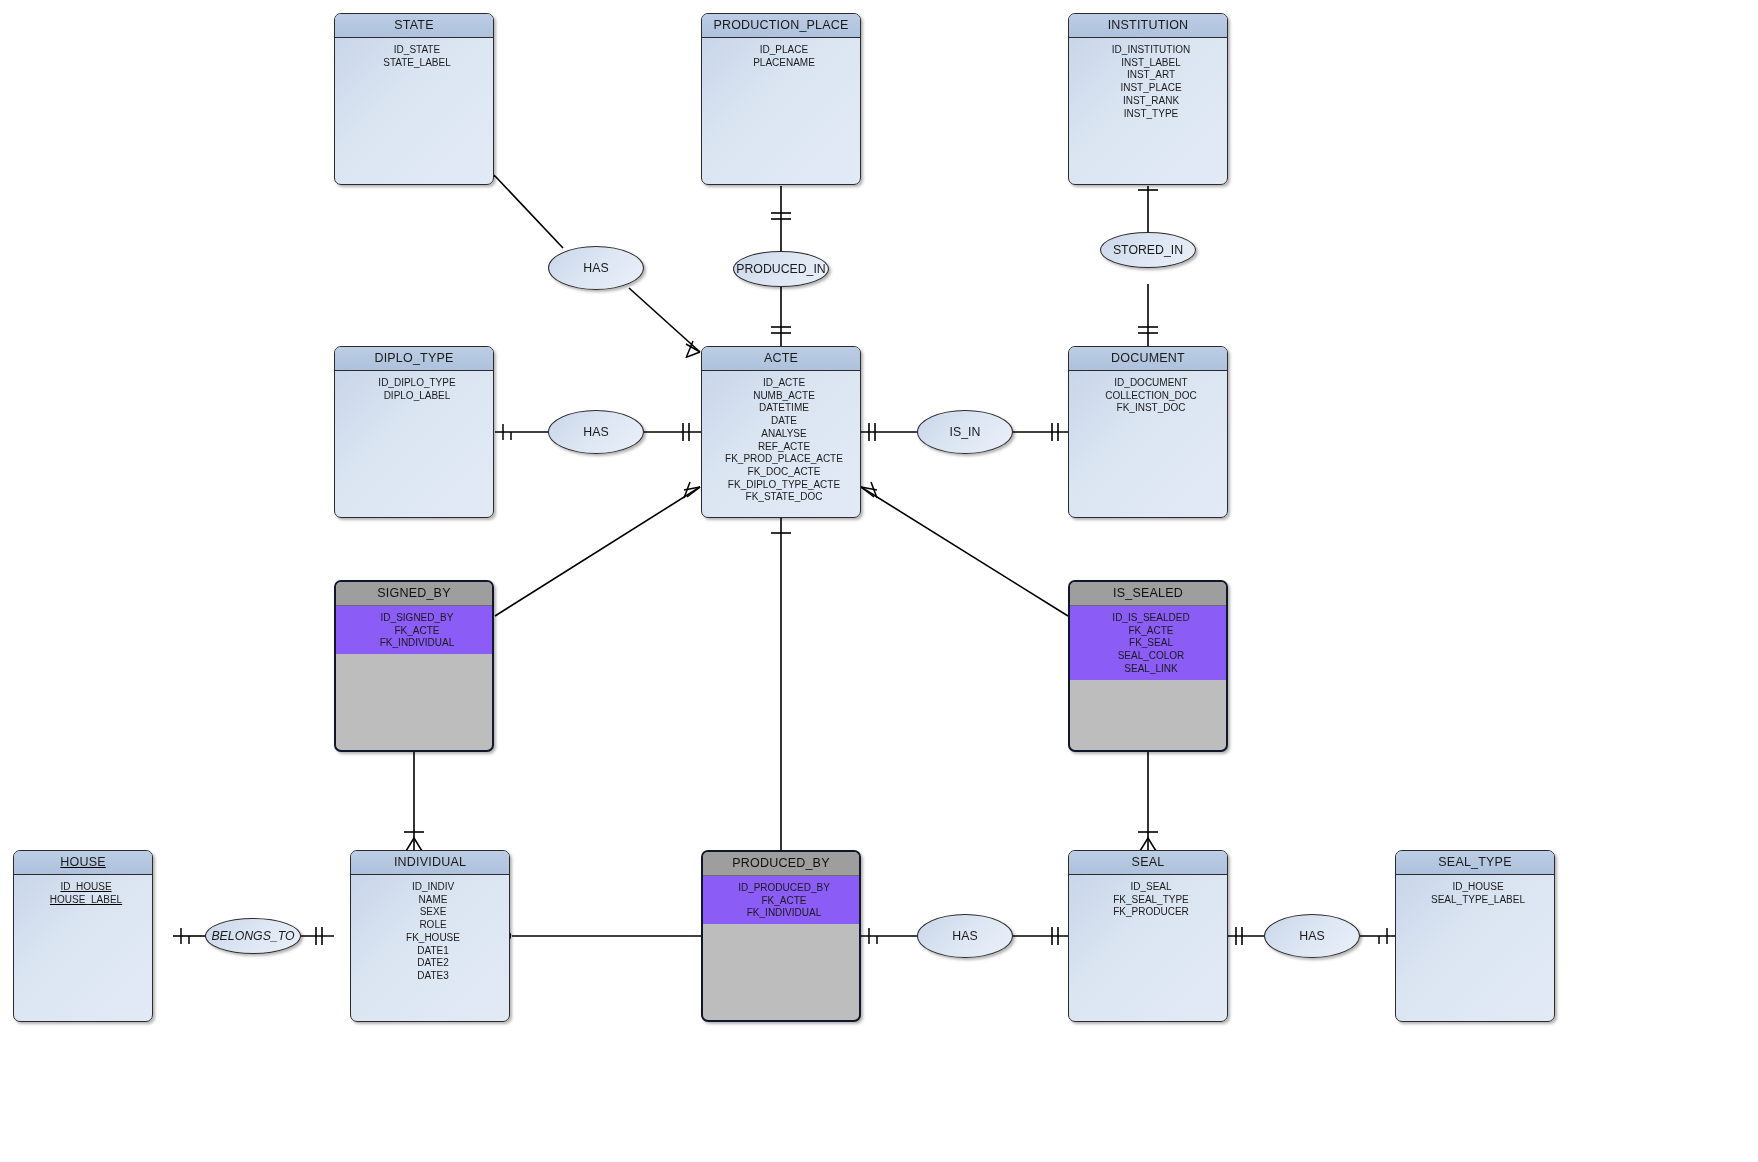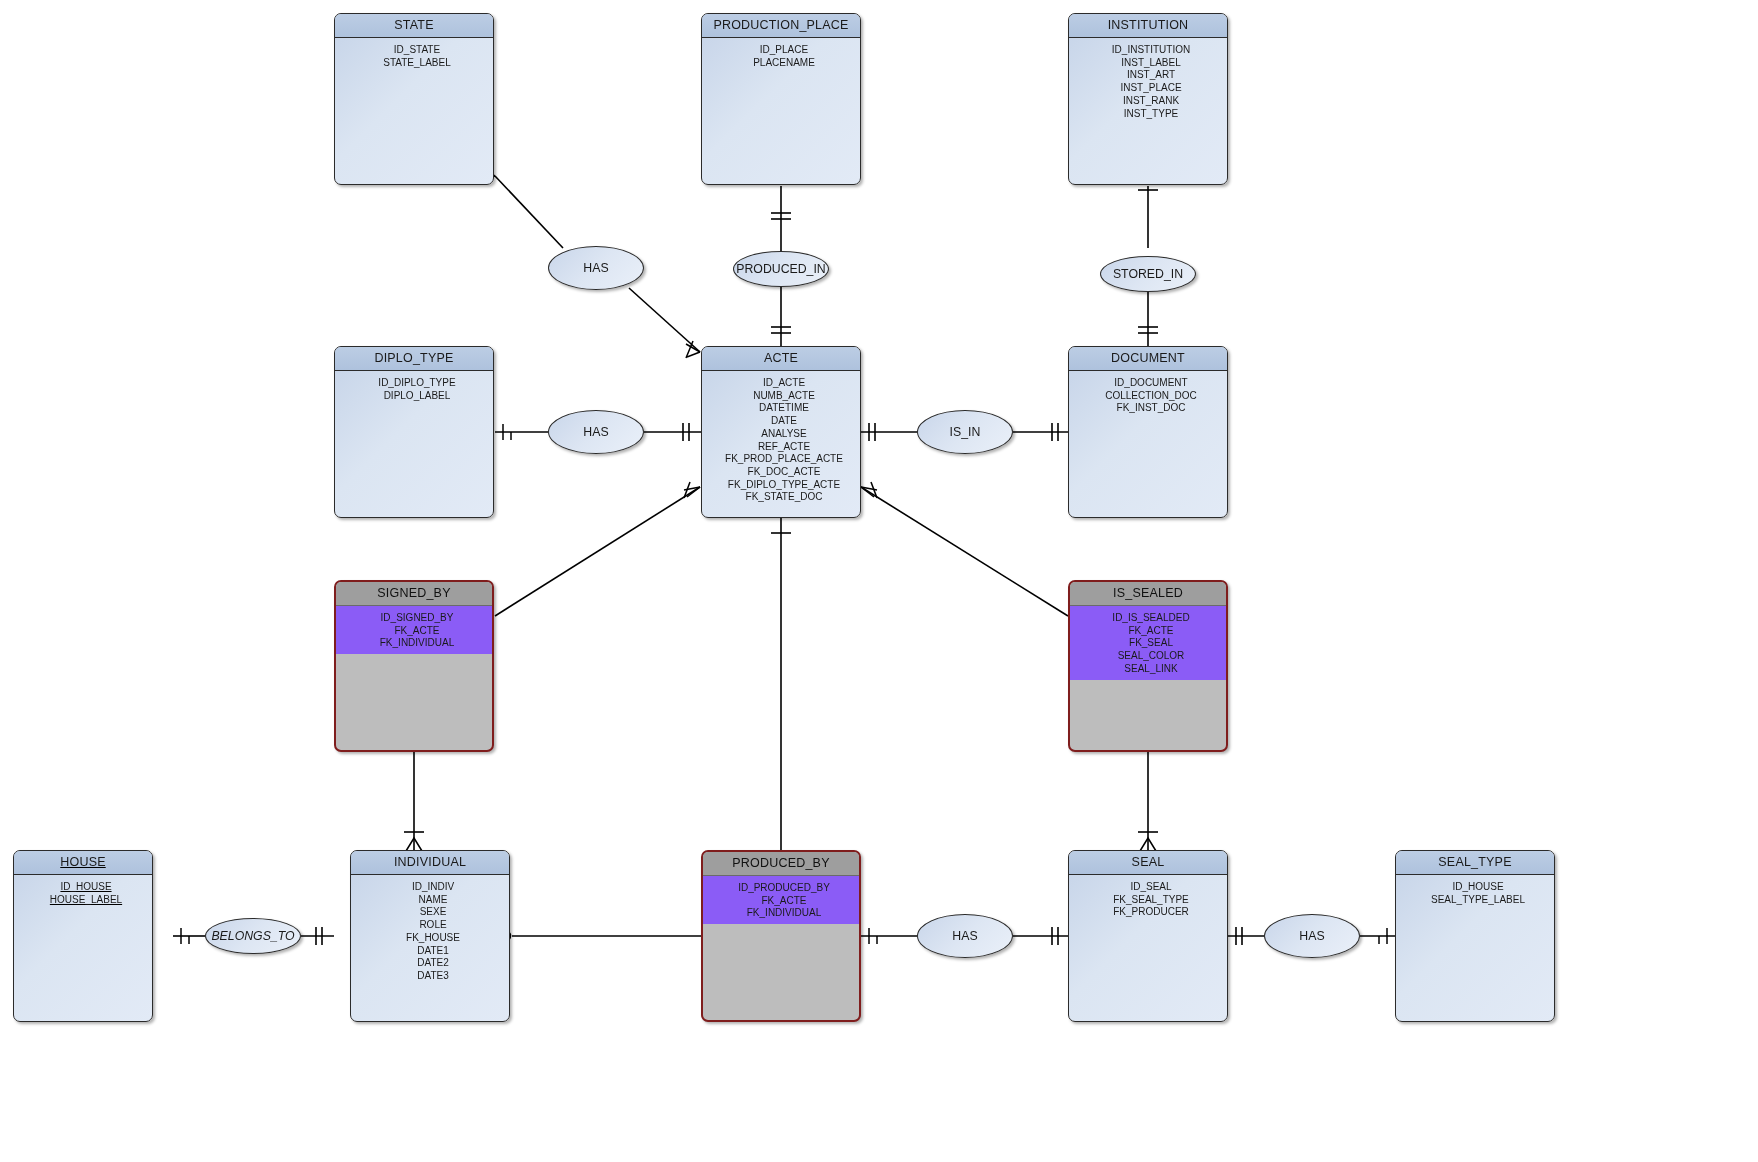--- a/index.html
+++ b/index.html
@@ -52,21 +52,21 @@
   .entity .attr {
     font-size: 10px;
     line-height: 12.4px;
     color: #1a1a1a;
     white-space: nowrap;
     padding-bottom: 0.3px;
     text-align: center;
   }
   
   .entity.assoc {
-    border: 2px solid #7f1d1d;
+    border: 2px solid #0f172a;
     background: #bdbdbd;
     box-shadow: 2px 2px 3px rgba(0,0,0,0.30);
   }
   .entity.assoc .ehead {
     background: #9e9e9e;
     border-bottom: 1px solid #6b6b6b;
     color: #111;
   }
   .entity.assoc .ebody { background: #8b5cf6; }
 
@@ -340,21 +340,21 @@
         <div class="attr">ID_HOUSE</div>
         <div class="attr">SEAL_TYPE_LABEL</div>
       </div>
     </div>
     <div class="rel" style="left: 548px; top: 246px; width: 96px; height: 44px;">
       <span>HAS</span>
     </div>
     <div class="rel" style="left: 733px; top: 251px; width: 96px; height: 36px;">
       <span>PRODUCED_IN</span>
     </div>
-    <div class="rel" style="left: 1100px; top: 256px; width: 96px; height: 36px; text-align: center;">
+    <div class="rel" style="left: 1100px; top: 232px; width: 96px; height: 36px; text-align: center;">
       <span>STORED_IN</span>
     </div>
     <div class="rel" style="left: 548px; top: 410px; width: 96px; height: 44px;">
       <span>HAS</span>
     </div>
     <div class="rel" style="left: 917px; top: 410px; width: 96px; height: 44px;">
       <span>IS_IN</span>
     </div>
     <div class="rel" style="left: 205px; top: 918px; width: 96px; height: 36px; font-style: italic;">
       <span>BELONGS_TO</span>

